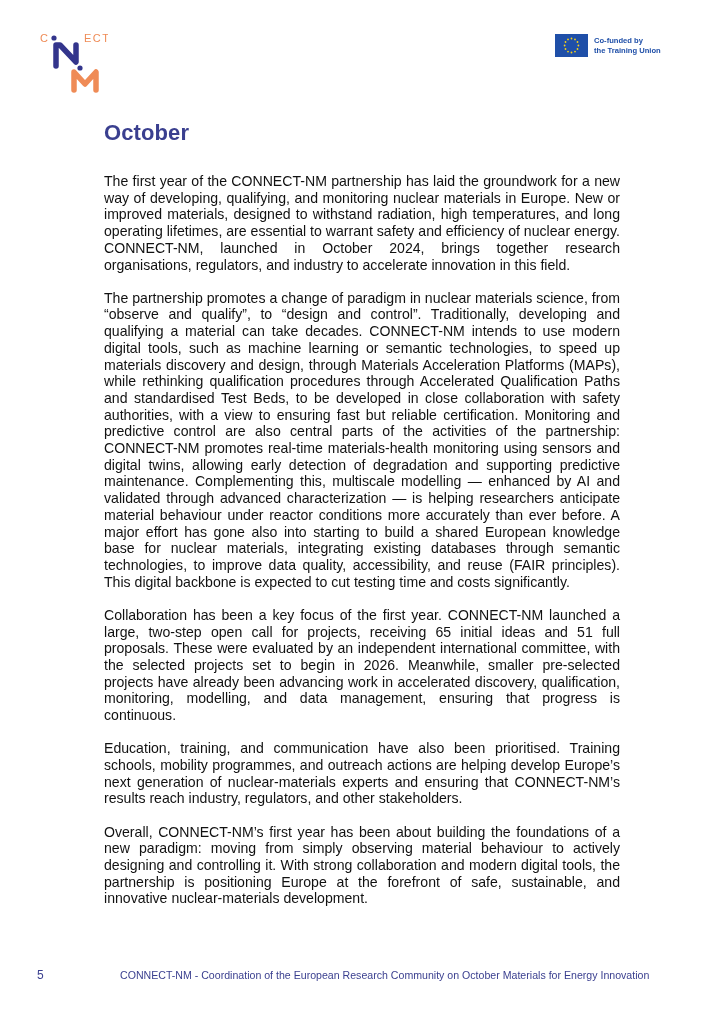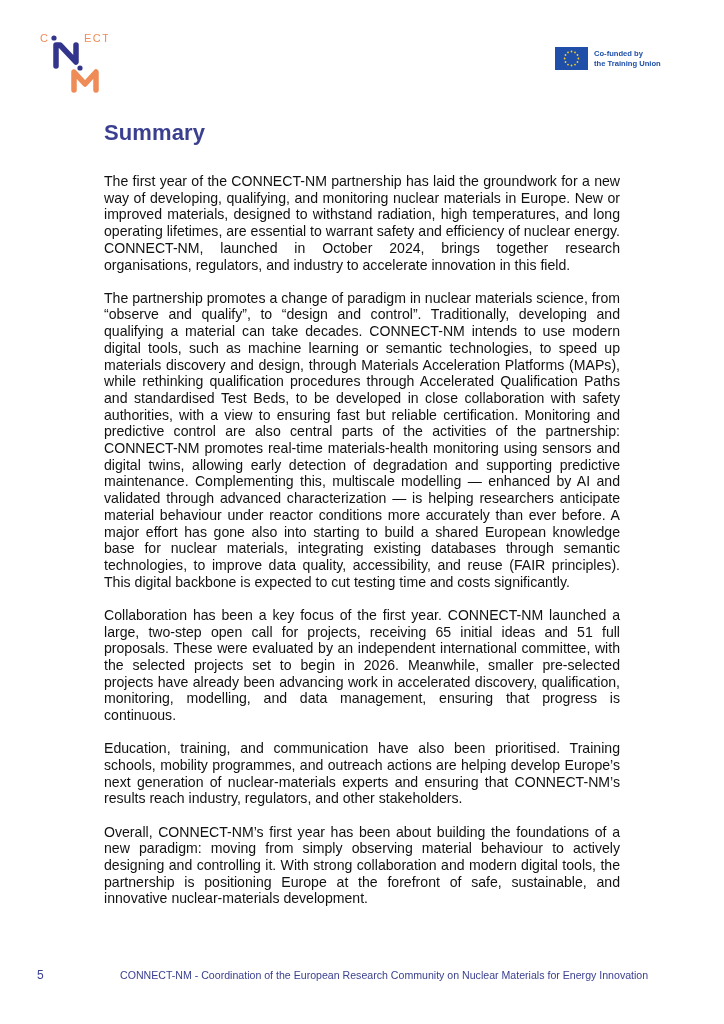--- a/index.html
+++ b/index.html
@@ -18,21 +18,21 @@
     .logo {
       position: absolute;
       left: 40px;
       top: 30px;
       width: 68px;
       height: 64px;
     }
     .eu-badge {
       position: absolute;
       left: 555px;
-      top: 47px;
+      top: 34px;
       display: flex;
       align-items: center;
       gap: 6px;
     }
     .eu-flag {
       width: 33px;
       height: 23px;
       background: #1f4fa8;
       position: relative;
     }
@@ -123,26 +123,26 @@
         <circle cx="13" cy="5.4" r="0.9"></circle>
       </g>
     </svg>
   </div>
   <div class="eu-text">
     <div>Co-funded by</div>
     <div>the Training Union</div>
   </div>
 </div>
 
-<h1 class="title">Summary</h1>
+<h1 class="title">October</h1>
 
 <div class="content">
   <p class="para">The first year of the CONNECT-NM partnership has laid the groundwork for a new way of developing, qualifying, and monitoring nuclear materials in Europe. New or improved materials, designed to withstand radiation, high temperatures, and long operating lifetimes, are essential to warrant safety and efficiency of nuclear energy. CONNECT-NM, launched in October 2024, brings together research organisations, regulators, and industry to accelerate innovation in this field.</p>
   <p class="para">The partnership promotes a change of paradigm in nuclear materials science, from “observe and qualify”, to “design and control”. Traditionally, developing and qualifying a material can take decades. CONNECT-NM intends to use modern digital tools, such as machine learning or semantic technologies, to speed up materials discovery and design, through Materials Acceleration Platforms (MAPs), while rethinking qualification procedures through Accelerated Qualification Paths and standardised Test Beds, to be developed in close collaboration with safety authorities, with a view to ensuring fast but reliable certification. Monitoring and predictive control are also central parts of the activities of the partnership: CONNECT-NM promotes real-time materials-health monitoring using sensors and digital twins, allowing early detection of degradation and supporting predictive maintenance. Complementing this, multiscale modelling — enhanced by AI and validated through advanced characterization — is helping researchers anticipate material behaviour under reactor conditions more accurately than ever before. A major effort has gone also into starting to build a shared European knowledge base for nuclear materials, integrating existing databases through semantic technologies, to improve data quality, accessibility, and reuse (FAIR principles). This digital backbone is expected to cut testing time and costs significantly.</p>
   <p class="para">Collaboration has been a key focus of the first year. CONNECT-NM launched a large, two-step open call for projects, receiving 65 initial ideas and 51 full proposals. These were evaluated by an independent international committee, with the selected projects set to begin in 2026. Meanwhile, smaller pre-selected projects have already been advancing work in accelerated discovery, qualification, monitoring, modelling, and data management, ensuring that progress is continuous.</p>
   <p class="para">Education, training, and communication have also been prioritised. Training schools, mobility programmes, and outreach actions are helping develop Europe’s next generation of nuclear-materials experts and ensuring that CONNECT-NM’s results reach industry, regulators, and other stakeholders.</p>
   <p class="para">Overall, CONNECT-NM’s first year has been about building the foundations of a new paradigm: moving from simply observing material behaviour to actively designing and controlling it. With strong collaboration and modern digital tools, the partnership is positioning Europe at the forefront of safe, sustainable, and innovative nuclear-materials development.</p>
 </div>
 
 <div class="footer">
   <span class="page-num">5</span>
-  <span class="footer-text">CONNECT-NM - Coordination of the European Research Community on Nuclear Materials for Energy Innovation</span>
+  <span class="footer-text">CONNECT-NM - Coordination of the European Research Community on October Materials for Energy Innovation</span>
 </div>
 
 </body></html>

